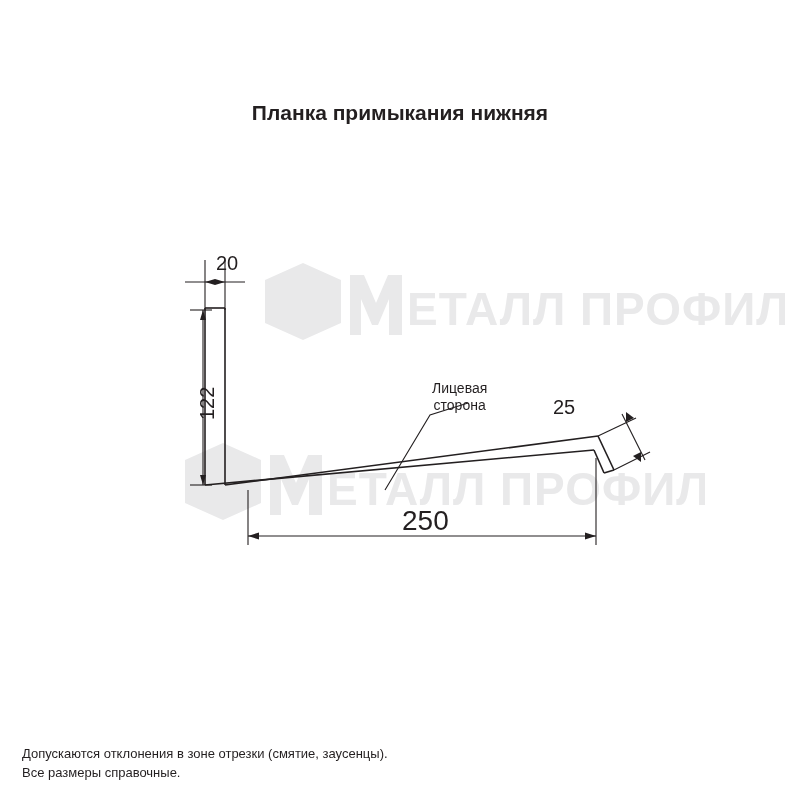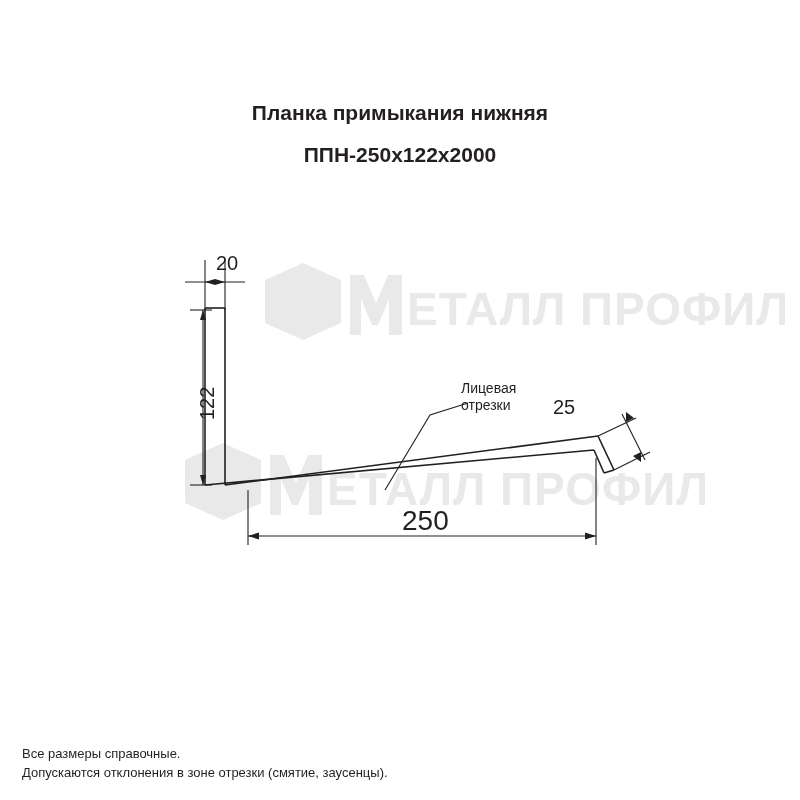--- a/index.html
+++ b/index.html
@@ -77,37 +77,35 @@
     font-size: 20px;
     color: #231f20;
     white-space: nowrap;
   }
   .face-label {
     position: absolute;
     font-size: 14px;
     line-height: 17px;
     color: #231f20;
     white-space: nowrap;
-    text-align: left;
-    margin-left: 29px;
+    text-align: center;
   }
   .rot {
     transform: rotate(-90deg);
     transform-origin: left top;
   }
 </style>
 </head>
 <body>
 
 <div class="page">
 
 
   <div class="subtitle-block">
     <div class="subtitle">Планка примыкания нижняя</div>
-    <div class="code">ППН-250x122x2000</div>
   </div>
 
   <div class="drawing">
 
     <svg class="watermark" style="left:255px; top:45px;" width="530" height="110" viewBox="0 0 530 110">
       <g fill="#e9e9ea">
         <path d="M10 35 L48 18 L86 35 L86 78 L48 95 L10 78 Z"></path>
         <path d="M95 30 h14 l12 28 l12 -28 h14 v60 h-13 v-36 l-11 26 h-6 l-11 -26 v36 h-11 z"></path>
       </g>
       <text x="152" y="80" font-family="Liberation Sans, sans-serif" font-size="46" font-weight="bold" fill="#e9e9ea" letter-spacing="1">ЕТАЛЛ ПРОФИЛЬ</text>
@@ -178,23 +176,23 @@
     <div class="dim-label" style="left:216px; top:52px;">20</div>
 
     <div class="dim-label rot" style="left:196px; top:220px;">122</div>
 
     <div class="dim-label" style="left:402px; top:305px; font-size:28px;">250</div>
 
     <div class="dim-label" style="left:553px; top:196px;">25</div>
 
     <div class="face-label" style="left:432px; top:180px;">
       <div>Лицевая</div>
-      <div>отрезки</div>
+      <div>сторона</div>
     </div>
 
   </div>
 
   <div class="footnotes">
+    <div>Допускаются отклонения в зоне отрезки (смятие, заусенцы).</div>
     <div>Все размеры справочные.</div>
-    <div>Допускаются отклонения в зоне отрезки (смятие, заусенцы).</div>
   </div>
 
 </div>
 
 </body></html>

